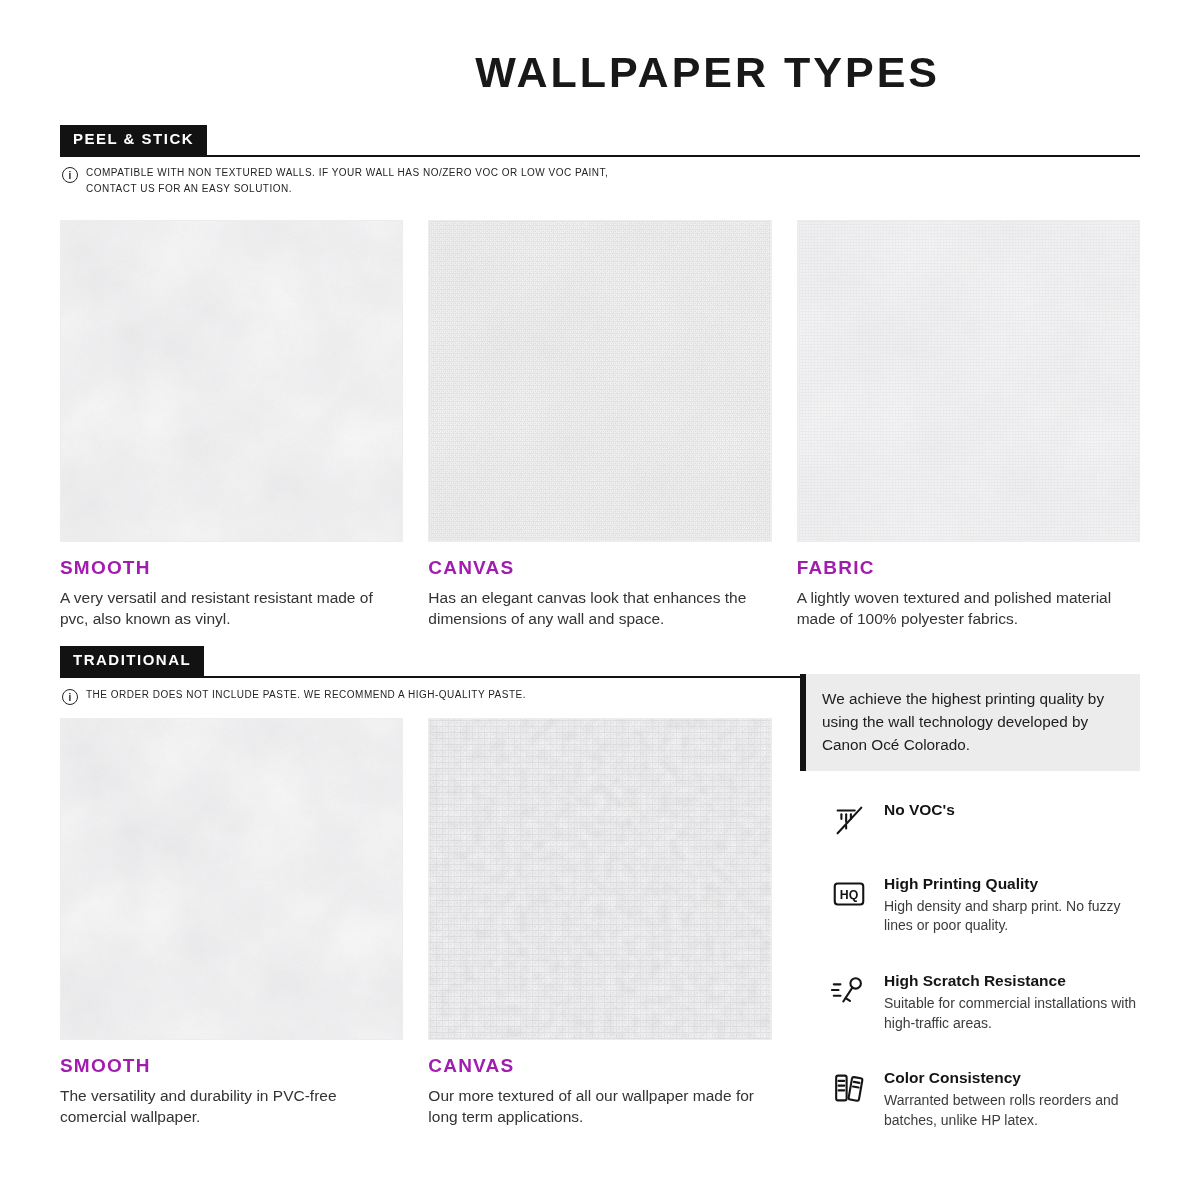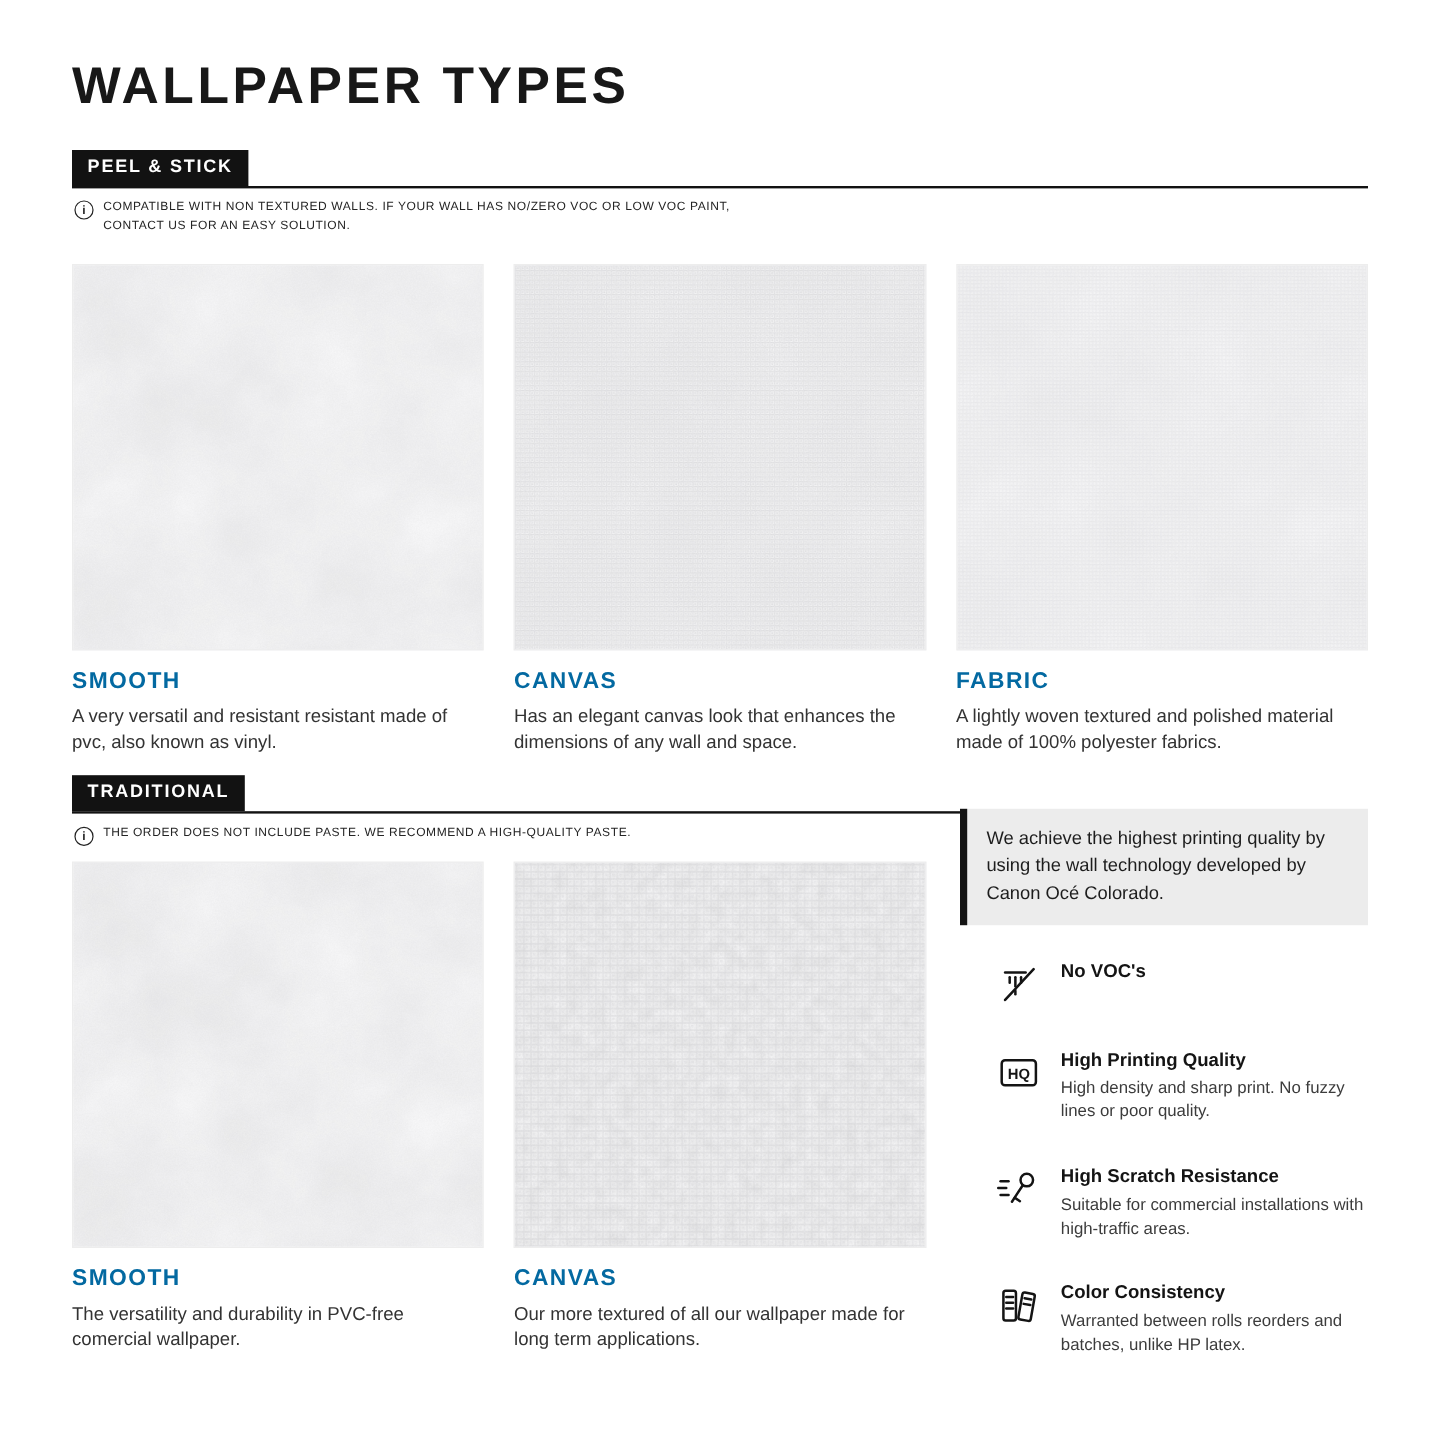--- a/index.html
+++ b/index.html
@@ -6,21 +6,21 @@
   body {
     width: 1200px; height: 1200px;
     background: #ffffff;
     font-family: "Liberation Sans", sans-serif;
     color: #141414;
     position: relative;
     overflow: hidden;
   }
   .title {
     position: absolute; top: 48px; left: 60px; width: 880px; margin: 0;
-    text-align: left; font-size: 43px; font-weight: 700;
+    text-align: right; font-size: 43px; font-weight: 700;
     letter-spacing: 3px; color: #181818;
   }
   .section-header {
     position: absolute; left: 60px; width: 1080px;
     border-bottom: 2px solid #121212; line-height: 0;
   }
   .sh-peel { top: 125px; }
   .sh-trad { top: 646px; }
   .badge {
     display: inline-block; background: #121212; color: #ffffff;
@@ -39,21 +39,21 @@
   .note-text { margin: 0; font-size: 10px; letter-spacing: 0.5px; line-height: 1.55; color: #242424; }
   .grid {
     position: absolute; left: 60px; width: 1080px;
     display: grid; grid-template-columns: repeat(3, 1fr); column-gap: 25px;
   }
   .grid-peel { top: 220px; }
   .grid-trad { top: 718px; }
   .cell { margin: 0; }
   .swatch { height: 320px; border: 1px solid #ededed; background: #f6f6f7; overflow: hidden; }
   .swatch svg { display: block; width: 100%; height: 100%; }
-  .swatch-name { margin: 15px 0 0; font-size: 19px; font-weight: 700; letter-spacing: 1.2px; color: #0369a1; }
+  .swatch-name { margin: 15px 0 0; font-size: 19px; font-weight: 700; letter-spacing: 1.2px; color: #a21caf; }
   .swatch-desc { margin: 8px 0 0; font-size: 15.5px; line-height: 1.38; color: #333333; }
   .aside { position: absolute; left: 800px; top: 674px; width: 340px; }
   .quote {
     background: #ececec; border-left: 6px solid #141414;
     padding: 14px 16px; font-size: 15.3px; line-height: 1.5; color: #1d1d1d;
   }
   .features { margin-top: 30px; padding-left: 30px; display: flex; flex-direction: column; gap: 36px; }
   .feature { display: flex; gap: 16px; align-items: flex-start; }
   .feature-icon { flex: 0 0 38px; width: 38px; height: 38px; }
   .feature-body { flex: 1; }

